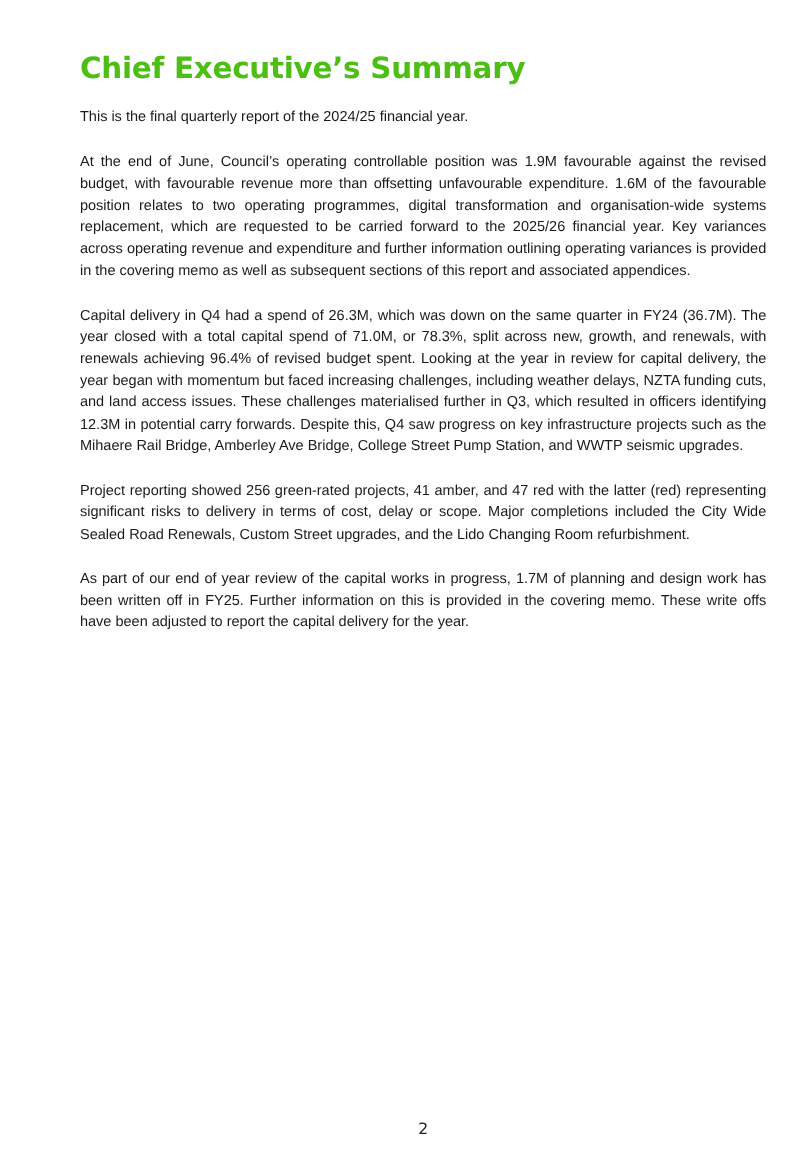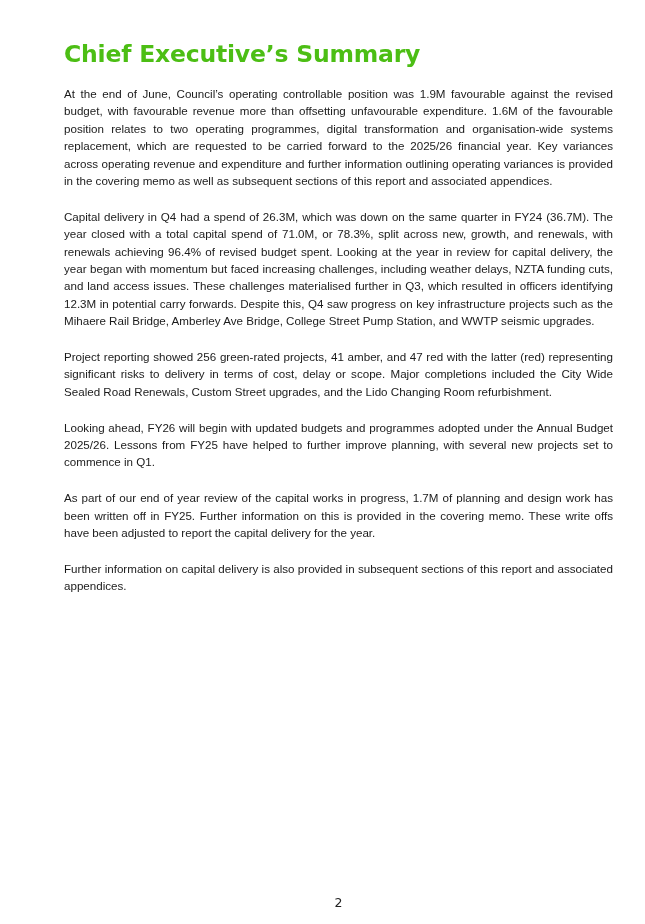--- a/index.html
+++ b/index.html
@@ -62,22 +62,21 @@
       color: #222222;
     }
   </style>
 </head>
 <body>
 
 <div class="page">
   <h1 class="title">Chief Executive’s Summary</h1>
 
   <div class="body-text">
+    <p class="p-first">This is the final quarterly report of the 2024/25 financial year.</p>
     <p>At the end of June, Council’s operating controllable position was 1.9M favourable against the revised budget, with favourable revenue more than offsetting unfavourable expenditure. 1.6M of the favourable position relates to two operating programmes, digital transformation and organisation-wide systems replacement, which are requested to be carried forward to the 2025/26 financial year. Key variances across operating revenue and expenditure and further information outlining operating variances is provided in the covering memo as well as subsequent sections of this report and associated appendices.</p>
     <p>Capital delivery in Q4 had a spend of 26.3M, which was down on the same quarter in FY24 (36.7M). The year closed with a total capital spend of 71.0M, or 78.3%, split across new, growth, and renewals, with renewals achieving 96.4% of revised budget spent. Looking at the year in review for capital delivery, the year began with momentum but faced increasing challenges, including weather delays, NZTA funding cuts, and land access issues. These challenges materialised further in Q3, which resulted in officers identifying 12.3M in potential carry forwards. Despite this, Q4 saw progress on key infrastructure projects such as the Mihaere Rail Bridge, Amberley Ave Bridge, College Street Pump Station, and WWTP seismic upgrades.</p>
     <p>Project reporting showed 256 green-rated projects, 41 amber, and 47 red with the latter (red) representing significant risks to delivery in terms of cost, delay or scope. Major completions included the City Wide Sealed Road Renewals, Custom Street upgrades, and the Lido Changing Room refurbishment.</p>
-    <p>Looking ahead, FY26 will begin with updated budgets and programmes adopted under the Annual Budget 2025/26. Lessons from FY25 have helped to further improve planning, with several new projects set to commence in Q1.</p>
     <p>As part of our end of year review of the capital works in progress, 1.7M of planning and design work has been written off in FY25. Further information on this is provided in the covering memo. These write offs have been adjusted to report the capital delivery for the year.</p>
-    <p>Further information on capital delivery is also provided in subsequent sections of this report and associated appendices.</p>
   </div>
 
   <div class="page-number">2</div>
 </div>
 
 </body></html>

